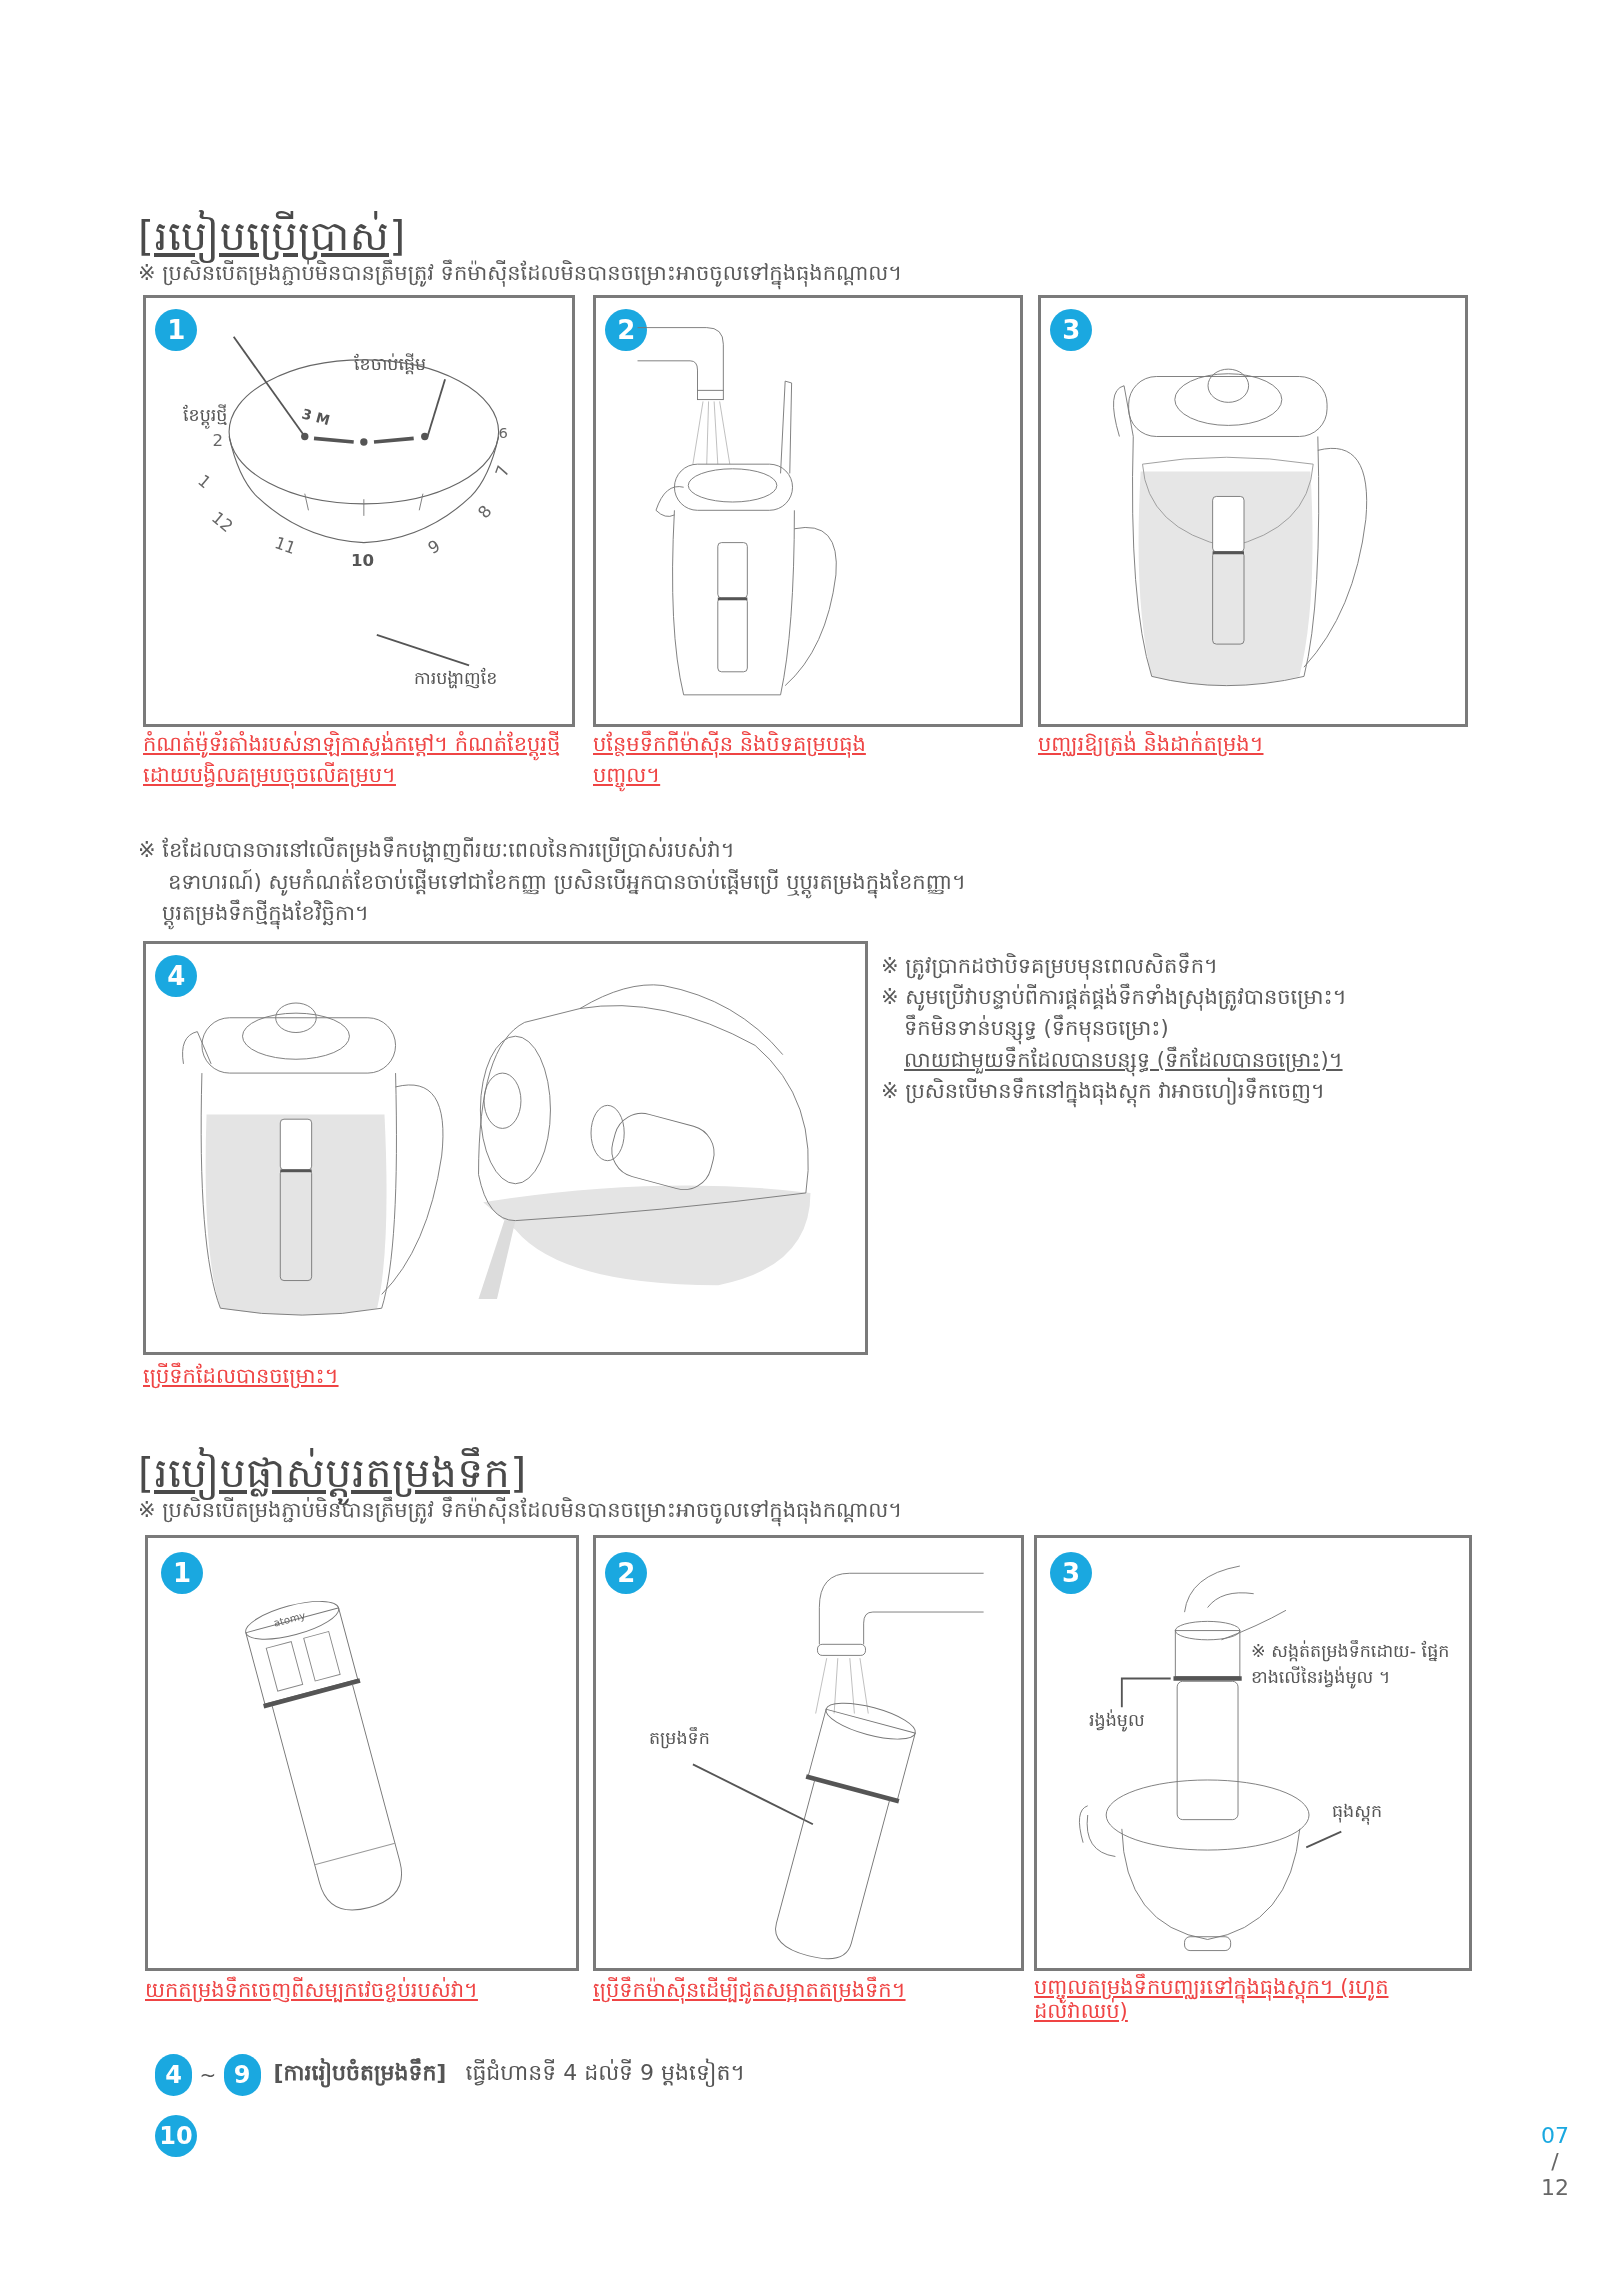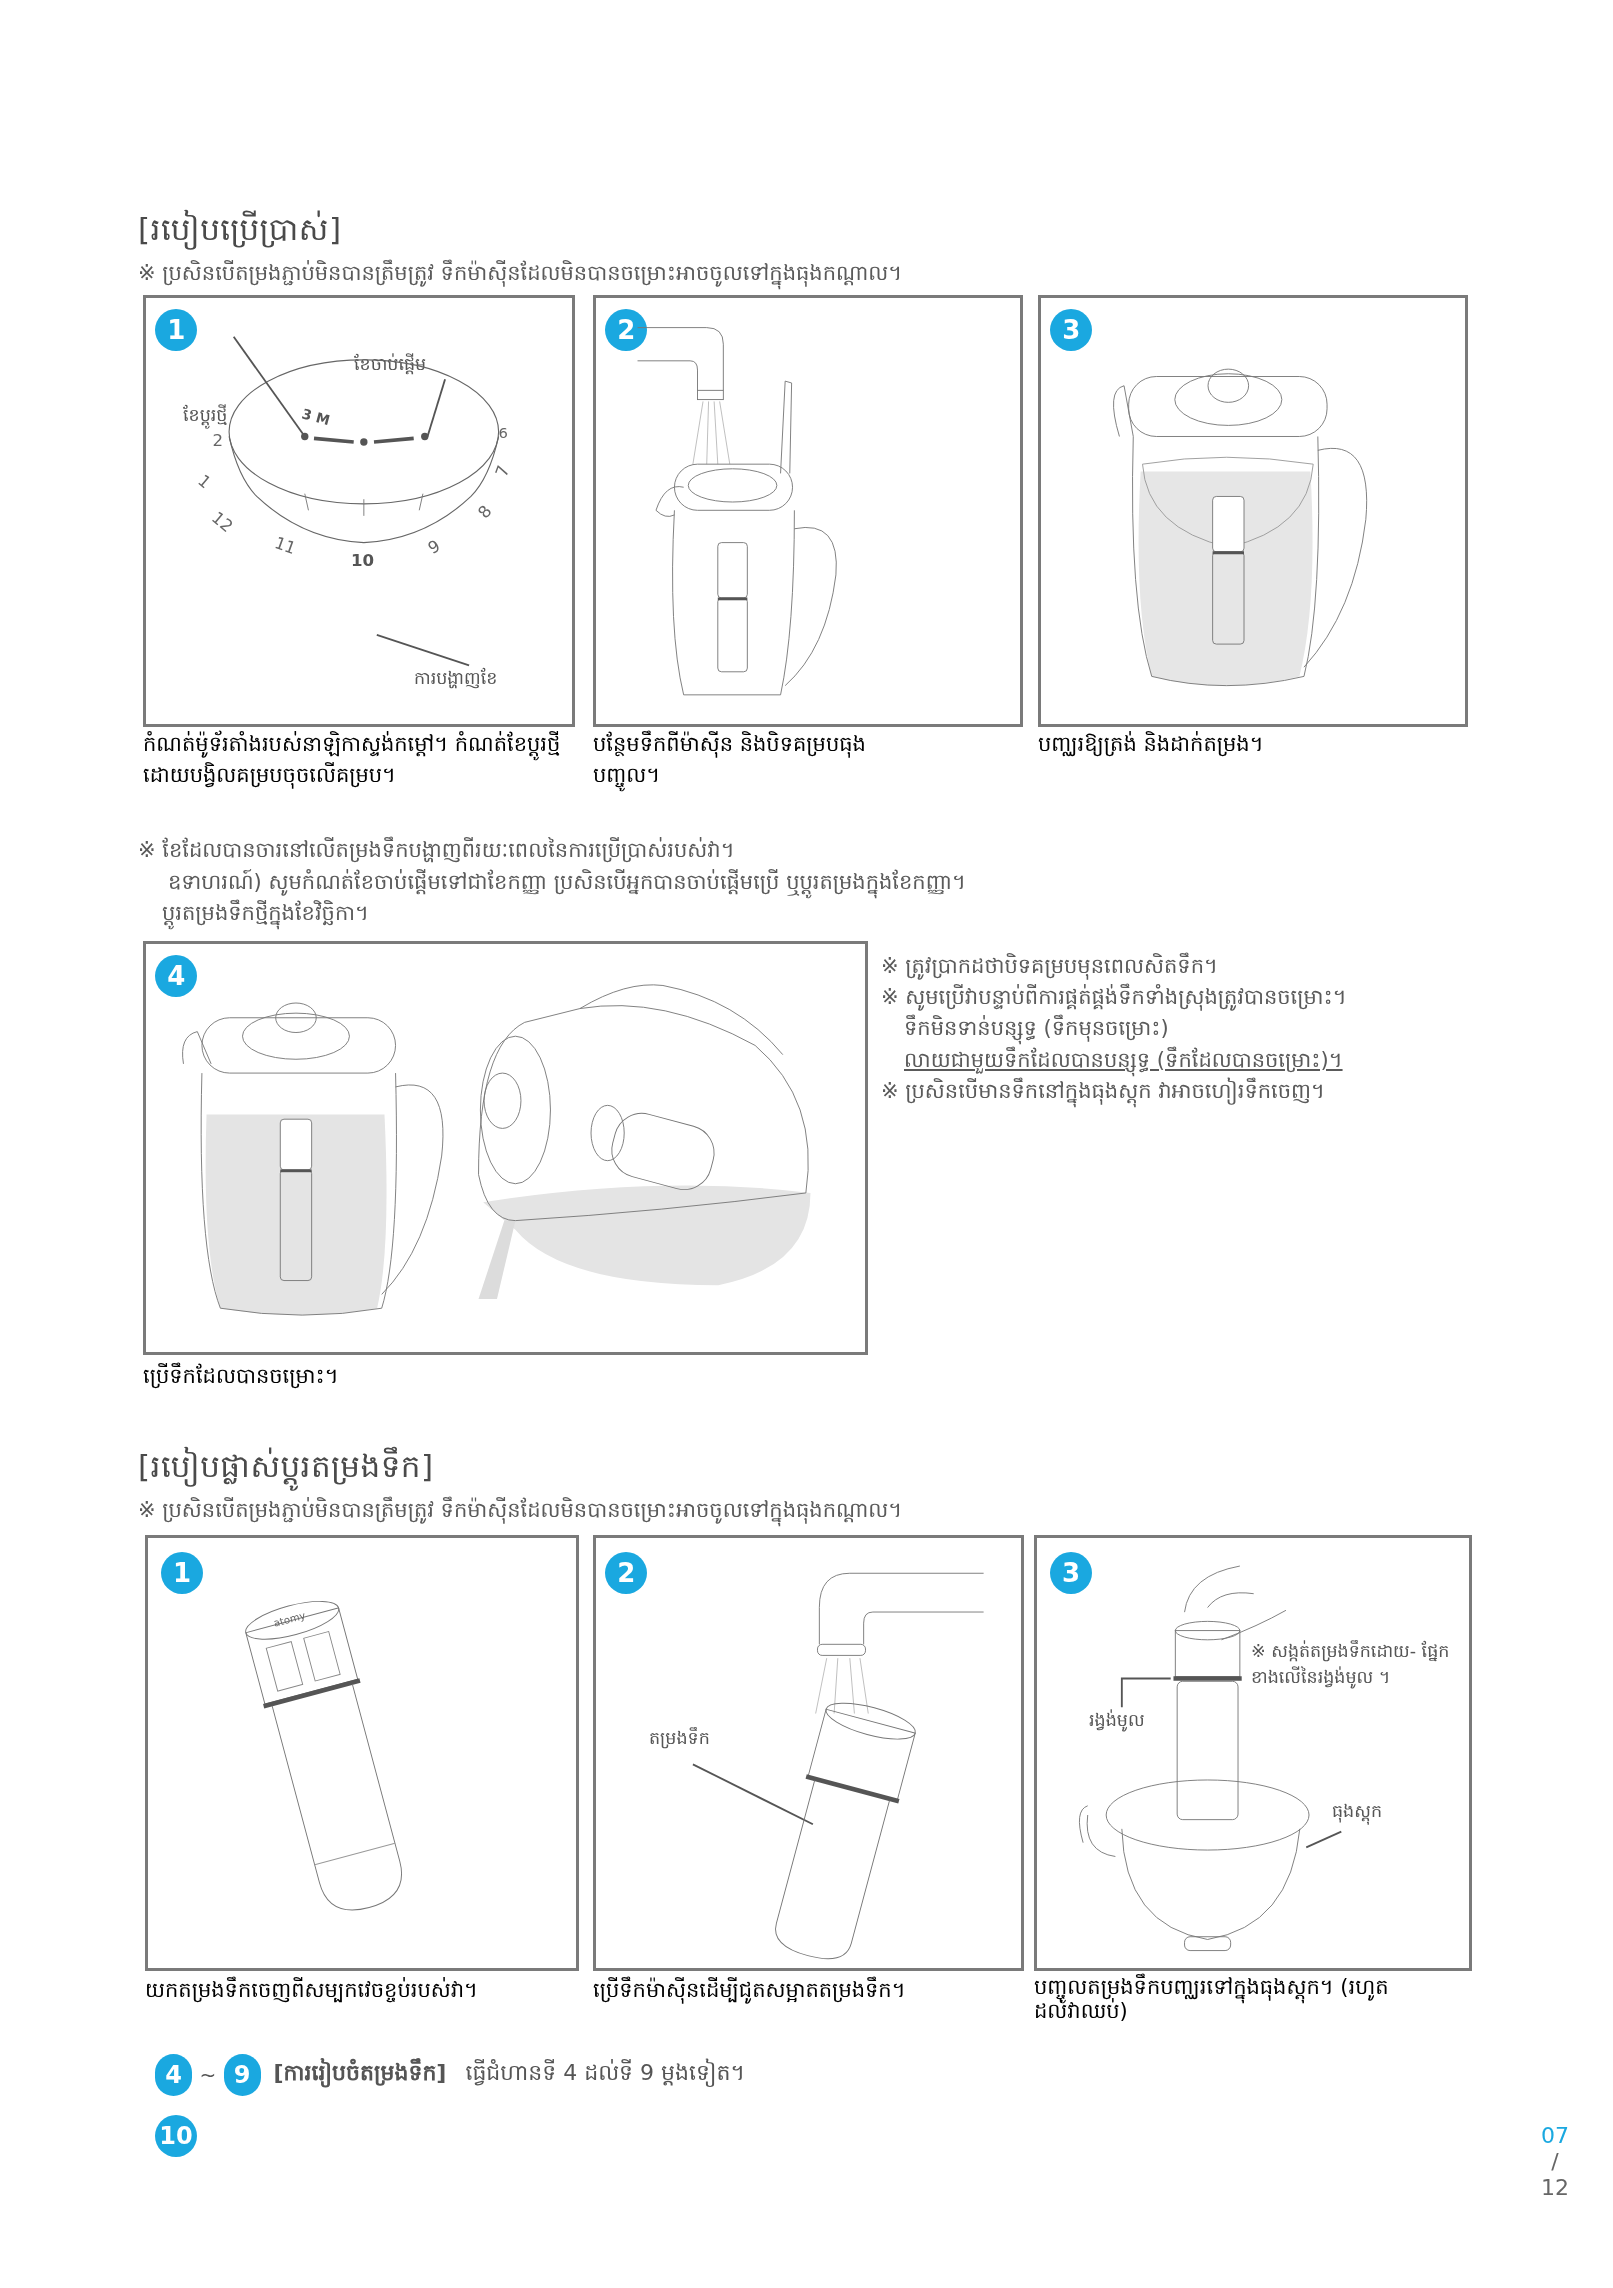--- a/index.html
+++ b/index.html
@@ -1,24 +1,24 @@
 <!DOCTYPE html>
 <html style="font-size:14.8px"><head>
 <meta charset="utf-8">
 <style>
   * { box-sizing: border-box; margin: 0; padding: 0; }
   html, body { width: 1613px; height: 2289px; background: #ffffff; }
   body { position: relative; font-family: "DejaVu Sans", sans-serif; color: #5a5a5a; overflow: hidden; }
   .abs { position: absolute; }
-  .section-title { font-size: 31px; color: #4a4a4a; font-weight: normal; letter-spacing: 0.5px; }
+  .section-title { font-size: 41px; color: #4a4a4a; font-weight: normal; letter-spacing: 0.5px; text-decoration: underline; }
   .note { font-size: 21px; color: #5a5a5a; line-height: 31px; white-space: nowrap; }
   .box { position: absolute; border: 3.7px solid #7a7a7a; background: #fff; }
   .badge { position: absolute; width: 42px; height: 42px; border-radius: 50%; background: #1aa8e0; color: #fff;
            font-family: "DejaVu Sans", sans-serif; font-weight: bold; font-size: 26px; display: flex; align-items: center; justify-content: center; }
-  .caption { position: absolute; font-size: 21px; line-height: 31px; color: #000000; }
+  .caption { position: absolute; font-size: 21px; line-height: 31px; color: #ef4444; text-decoration: underline; }
   .label { position: absolute; font-size: 17.5px; color: #555; white-space: nowrap; }
   svg { position: absolute; overflow: visible; }
   .step-line { position: absolute; display: flex; align-items: center; font-size: 22px; color: #555; white-space: nowrap; }
   .step-line .badge { position: static; width: 37px; height: 42px; border-radius: 21px; font-size: 24px; }
   .tilde { margin: 0 7.4px; font-size: 20px; }
   .bold { font-weight: bold; margin-left: 13px; }
   .pagenum { position: absolute; left: 1532px; top: 2123px; width: 46px; text-align: center; font-size: 22px; line-height: 26px; }
   .pagenum .cur { color: #1aa8e0; }
   .pagenum .sep, .pagenum .tot { color: #666; }
 </style>

